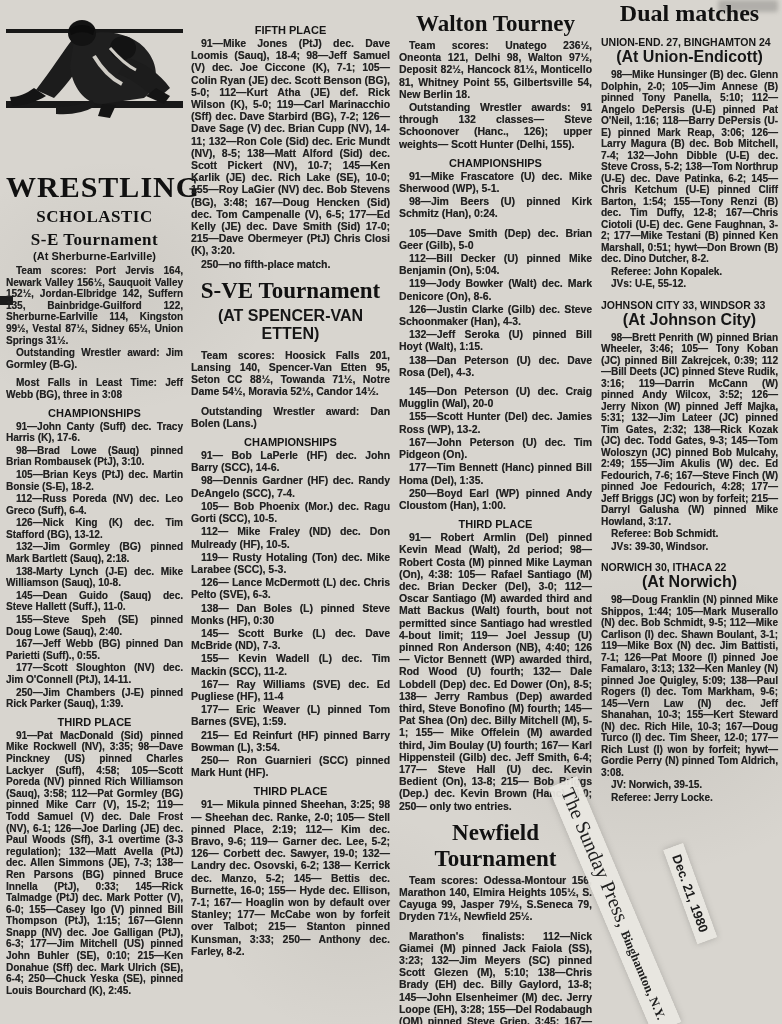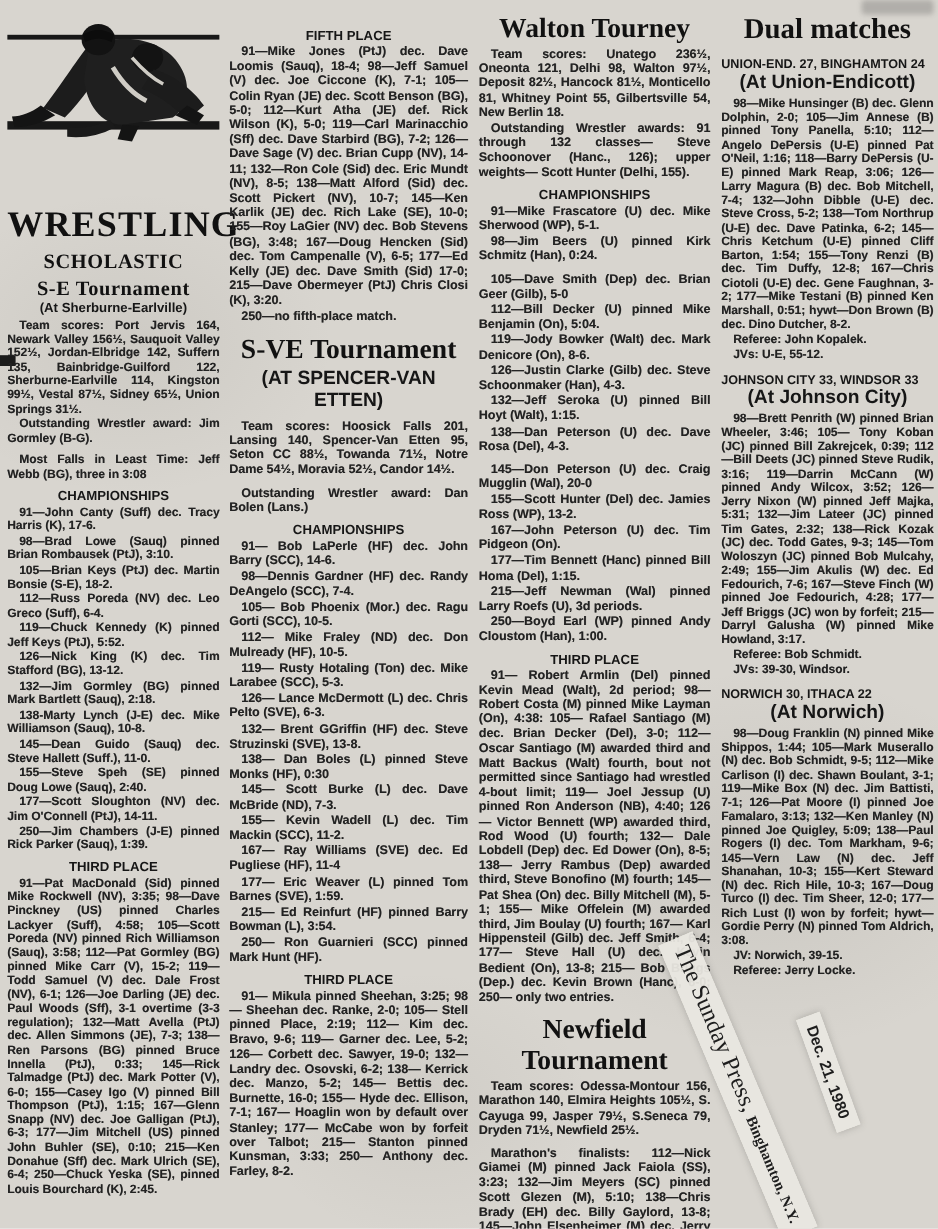--- a/index.html
+++ b/index.html
@@ -9,21 +9,21 @@
     background:
       radial-gradient(ellipse 240px 180px at 14% 28%, rgba(110,108,100,0.10), transparent 70%),
       radial-gradient(ellipse 300px 220px at 82% 70%, rgba(110,108,100,0.12), transparent 72%),
       radial-gradient(ellipse 200px 160px at 45% 90%, rgba(110,108,100,0.08), transparent 70%),
       #d8d5cf;
     color:#1e1e1e;}
   .col{position:absolute;top:0;}
   .col1{left:6px;width:177px;top:2px;}
   .col2{left:191px;width:199px;top:18px;}
   .col3{left:399px;width:193px;top:4px;}
-  .col4{left:601px;width:177px;top:12px;}
+  .col4{left:601px;width:177px;top:0;}
 
   .para{margin:0 0 1px 0;font-weight:700;text-align:justify;text-indent:10px;
         color:#222;text-shadow:0.2px 0 0 rgba(25,25,25,0.5);}
   .col1 .para{font-size:10px;line-height:11.6px;}
   .col2 .para,.col3 .para{font-size:10.4px;line-height:12.2px;}
   .col4 .para{font-size:10px;line-height:11.5px;}
 
   .title-xl{font-family:"Liberation Serif",serif;font-weight:bold;font-size:30px;
             letter-spacing:1px;text-align:center;margin:40px 0 0 0;color:#111;}
   .title-lg{font-family:"Liberation Serif",serif;font-weight:bold;font-size:17px;
@@ -85,26 +85,26 @@
         <div class="title-lg">S-E Tournament</div>
         <div class="sub">(At Sherburne-Earlville)</div>
         <p class="para">Team scores: Port Jervis 164, Newark Valley 156½, Sauquoit Valley 152½, Jordan-Elbridge 142, Suffern 135, Bainbridge-Guilford 122, Sherburne-Earlville 114, Kingston 99½, Vestal 87½, Sidney 65½, Union Springs 31½.</p>
         <p class="para" style="margin-top: 0;">Outstanding Wrestler award: Jim Gormley (B-G).</p>
         <p class="para" style="margin-top: 7px;">Most Falls in Least Time: Jeff Webb (BG), three in 3:08</p>
         <div class="sec-head">CHAMPIONSHIPS</div>
         <p class="para">91—John Canty (Suff) dec. Tracy Harris (K), 17-6.</p>
         <p class="para">98—Brad Lowe (Sauq) pinned Brian Rombausek (PtJ), 3:10.</p>
         <p class="para">105—Brian Keys (PtJ) dec. Martin Bonsie (S-E), 18-2.</p>
         <p class="para">112—Russ Poreda (NV) dec. Leo Greco (Suff), 6-4.</p>
-        <p class="para">119—Chuck Kennedy (K) pinned Jeff Keys (PtJ), 5:52.</p>
         <p class="para">126—Nick King (K) dec. Tim Stafford (BG), 13-12.</p>
         <p class="para">132—Jim Gormley (BG) pinned Mark Bartlett (Sauq), 2:18.</p>
         <p class="para">138-Marty Lynch (J-E) dec. Mike Williamson (Sauq), 10-8.</p>
         <p class="para">145—Dean Guido (Sauq) dec. Steve Hallett (Suff.), 11-0.</p>
         <p class="para">155—Steve Speh (SE) pinned Doug Lowe (Sauq), 2:40.</p>
+        <p class="para">167—Jeff Webb (BG) pinned Dan Parietti (Suff)., 0:55.</p>
         <p class="para">177—Scott Sloughton (NV) dec. Jim O'Connell (PtJ), 14-11.</p>
         <p class="para">250—Jim Chambers (J-E) pinned Rick Parker (Sauq), 1:39.</p>
         <div class="sec-head">THIRD PLACE</div>
         <p class="para">91—Pat MacDonald (Sid) pinned Mike Rockwell (NV), 3:35; 98—Dave Pinckney (US) pinned Charles Lackyer (Suff), 4:58; 105—Scott Poreda (NV) pinned Rich Williamson (Sauq), 3:58; 112—Pat Gormley (BG) pinned Mike Carr (V), 15-2; 119—Todd Samuel (V) dec. Dale Frost (NV), 6-1; 126—Joe Darling (JE) dec. Paul Woods (Sff), 3-1 overtime (3-3 regulation); 132—Matt Avella (PtJ) dec. Allen Simmons (JE), 7-3; 138—Ren Parsons (BG) pinned Bruce Innella (PtJ), 0:33; 145—Rick Talmadge (PtJ) dec. Mark Potter (V), 6-0; 155—Casey Igo (V) pinned Bill Thompson (PtJ), 1:15; 167—Glenn Snapp (NV) dec. Joe Galligan (PtJ), 6-3; 177—Jim Mitchell (US) pinned John Buhler (SE), 0:10; 215—Ken Donahue (Sff) dec. Mark Ulrich (SE), 6-4; 250—Chuck Yeska (SE), pinned Louis Bourchard (K), 2:45.</p>
       </div>
   </div>
 
   <div class="col col2">
     <div class="blocks">
         <div class="sec-head">FIFTH PLACE</div>
@@ -114,21 +114,20 @@
         <div class="sub">(AT SPENCER-VAN ETTEN)</div>
         <p class="para" style="margin-top: 7px;">Team scores: Hoosick Falls 201, Lansing 140, Spencer-Van Etten 95, Seton CC 88½, Towanda 71½, Notre Dame 54½, Moravia 52½, Candor 14½.</p>
         <p class="para" style="margin-top: 7px;">Outstanding Wrestler award: Dan Bolen (Lans.)</p>
         <div class="sec-head">CHAMPIONSHIPS</div>
         <p class="para">91— Bob LaPerle (HF) dec. John Barry (SCC), 14-6.</p>
         <p class="para">98—Dennis Gardner (HF) dec. Randy DeAngelo (SCC), 7-4.</p>
         <p class="para">105— Bob Phoenix (Mor.) dec. Ragu Gorti (SCC), 10-5.</p>
         <p class="para">112— Mike Fraley (ND) dec. Don Mulready (HF), 10-5.</p>
         <p class="para">119— Rusty Hotaling (Ton) dec. Mike Larabee (SCC), 5-3.</p>
         <p class="para">126— Lance McDermott (L) dec. Chris Pelto (SVE), 6-3.</p>
-        <p class="para">132— Brent GGriffin (HF) dec. Steve Struzinski (SVE), 13-8.</p>
         <p class="para">138— Dan Boles (L) pinned Steve Monks (HF), 0:30</p>
         <p class="para">145— Scott Burke (L) dec. Dave McBride (ND), 7-3.</p>
         <p class="para">155— Kevin Wadell (L) dec. Tim Mackin (SCC), 11-2.</p>
         <p class="para">167— Ray Williams (SVE) dec. Ed Pugliese (HF), 11-4</p>
         <p class="para">177— Eric Weaver (L) pinned Tom Barnes (SVE), 1:59.</p>
         <p class="para">215— Ed Reinfurt (HF) pinned Barry Bowman (L), 3:54.</p>
         <p class="para">250— Ron Guarnieri (SCC) pinned Mark Hunt (HF).</p>
         <div class="sec-head">THIRD PLACE</div>
         <p class="para">91— Mikula pinned Sheehan, 3:25; 98— Sheehan dec. Ranke, 2-0; 105— Stell pinned Place, 2:19; 112— Kim dec. Bravo, 9-6; 119— Garner dec. Lee, 5-2; 126— Corbett dec. Sawyer, 19-0; 132— Landry dec. Osovski, 6-2; 138— Kerrick dec. Manzo, 5-2; 145— Bettis dec. Burnette, 16-0; 155— Hyde dec. Ellison, 7-1; 167— Hoaglin won by default over Stanley; 177— McCabe won by forfeit over Talbot; 215— Stanton pinned Kunsman, 3:33; 250— Anthony dec. Farley, 8-2.</p>
       </div>
@@ -144,22 +143,21 @@
         <p class="para">98—Jim Beers (U) pinned Kirk Schmitz (Han), 0:24.</p>
         <p class="para" style="margin-top: 7px;">105—Dave Smith (Dep) dec. Brian Geer (Gilb), 5-0</p>
         <p class="para">112—Bill Decker (U) pinned Mike Benjamin (On), 5:04.</p>
         <p class="para">119—Jody Bowker (Walt) dec. Mark Denicore (On), 8-6.</p>
         <p class="para">126—Justin Clarke (Gilb) dec. Steve Schoonmaker (Han), 4-3.</p>
         <p class="para">132—Jeff Seroka (U) pinned Bill Hoyt (Walt), 1:15.</p>
         <p class="para">138—Dan Peterson (U) dec. Dave Rosa (Del), 4-3.</p>
         <p class="para" style="margin-top: 7px;">145—Don Peterson (U) dec. Craig Mugglin (Wal), 20-0</p>
         <p class="para">155—Scott Hunter (Del) dec. Jamies Ross (WP), 13-2.</p>
         <p class="para">167—John Peterson (U) dec. Tim Pidgeon (On).</p>
-        <p class="para">177—Tim Bennett (Hanc) pinned Bill Homa (Del), 1:15.</p>
-        <p class="para">215—Jeff Newman (Wal) pinned Larry Roefs (U), 3d periods.</p>
+        <p class="para">177—Tim Bennett (Hanc) pinned Bill Homa (Del), 1:35.</p>
         <p class="para">250—Boyd Earl (WP) pinned Andy Cloustom (Han), 1:00.</p>
         <div class="sec-head">THIRD PLACE</div>
         <p class="para">91— Robert Armlin (Del) pinned Kevin Mead (Walt), 2d period; 98— Robert Costa (M) pinned Mike Layman (On), 4:38: 105— Rafael Santiago (M) dec. Brian Decker (Del), 3-0; 112— Oscar Santiago (M) awarded third and Matt Backus (Walt) fourth, bout not permitted since Santiago had wrestled 4-bout limit; 119— Joel Jessup (U) pinned Ron Anderson (NB), 4:40; 126— Victor Bennett (WP) awarded third, Rod Wood (U) fourth; 132— Dale Lobdell (Dep) dec. Ed Dower (On), 8-5; 138— Jerry Rambus (Dep) awarded third, Steve Bonofino (M) fourth; 145— Pat Shea (On) dec. Billy Mitchell (M), 5-1; 155— Mike Offelein (M) awarded third, Jim Boulay (U) fourth; 167— Karl Hippensteil (Gilb) dec. Jeff Smith, 6-4; 177— Steve Hall (U) dec. Kevin Bedient (On), 13-8; 215— Bob Briggs (Dep.) dec. Kevin Brown (Hanc), 8-0; 250— only two entries.</p>
         <div class="tourney">Newfield Tournament</div>
         <p class="para">Team scores: Odessa-Montour 156, Marathon 140, Elmira Heights 105½, S. Cayuga 99, Jasper 79½, S.Seneca 79, Dryden 71½, Newfield 25½.</p>
         <p class="para" style="margin-top: 7px;">Marathon's finalists: 112—Nick Giamei (M) pinned Jack Faiola (SS), 3:23; 132—Jim Meyers (SC) pinned Scott Glezen (M), 5:10; 138—Chris Brady (EH) dec. Billy Gaylord, 13-8; 145—John Elsenheimer (M) dec. Jerry Loope (EH), 3:28; 155—Del Rodabaugh (OM) pinned Steve Griep, 3:45; 167—Mark Griep (M) dec. Jim Hunter (OM), 7-3.</p>
       </div>
   </div>
 
   <div class="col col4">

